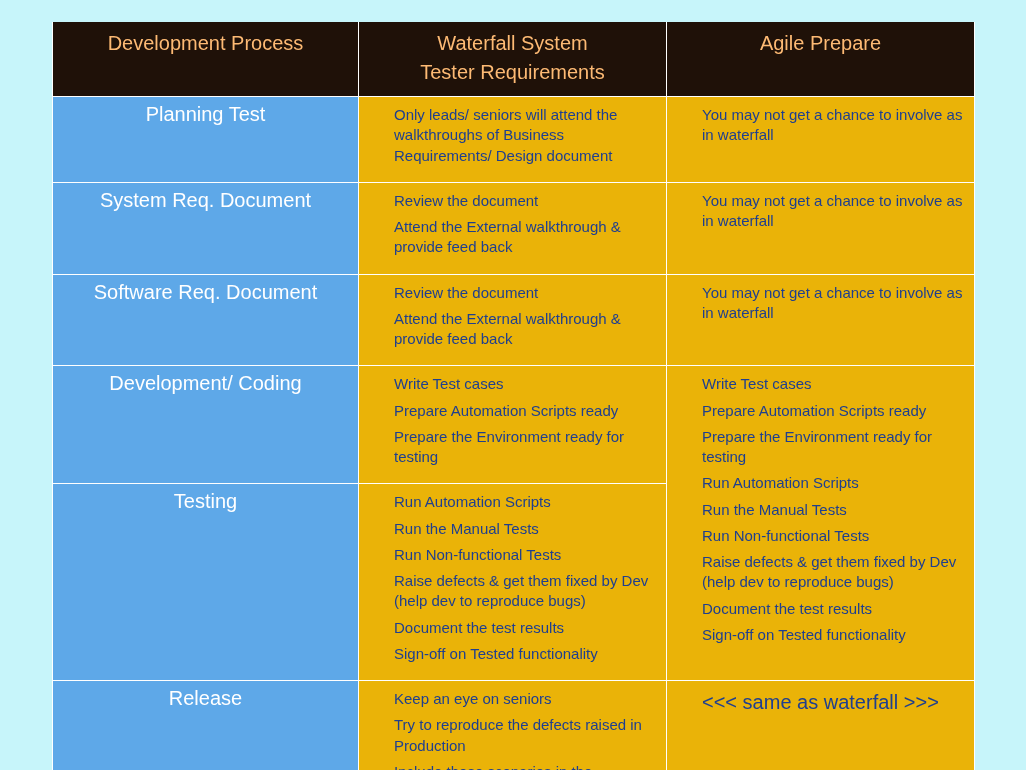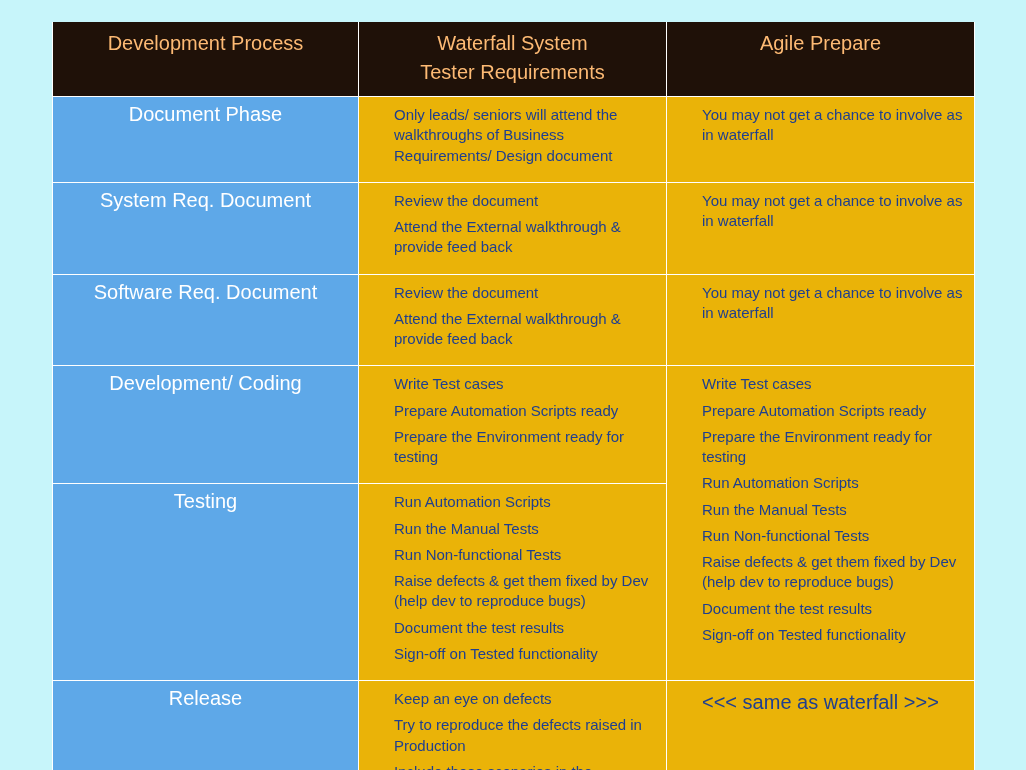--- a/index.html
+++ b/index.html
@@ -81,21 +81,21 @@
         <th>
           <span>Waterfall System</span>
           <span class="sub">Tester Requirements</span>
         </th>
         <th>Agile Prepare</th>
       </tr>
     </thead>
     <tbody>
 
       <tr>
-        <td class="phase">Document Phase</td>
+        <td class="phase">Planning Test</td>
         <td class="body">
           <p>Only leads/ seniors will attend the walkthroughs of Business Requirements/ Design document</p>
         </td>
         <td class="agile">
           <p>You may not get a chance to involve as in waterfall</p>
         </td>
       </tr>
 
       <tr>
         <td class="phase">System Req. Document</td>
@@ -147,21 +147,21 @@
           <p>Run Non-functional Tests</p>
           <p>Raise defects &amp; get them fixed by Dev (help dev to reproduce bugs)</p>
           <p>Document the test results</p>
           <p>Sign-off on Tested functionality</p>
         </td>
       </tr>
 
       <tr>
         <td class="phase">Release</td>
         <td class="body">
-          <p>Keep an eye on defects</p>
+          <p>Keep an eye on seniors</p>
           <p>Try to reproduce the defects raised in Production</p>
           <p>Include those scenarios in the Regression Test Suite</p>
         </td>
         <td class="agile">
           <p class="same">&lt;&lt;&lt; same as waterfall &gt;&gt;&gt;</p>
         </td>
       </tr>
 
     </tbody>
   </table>

